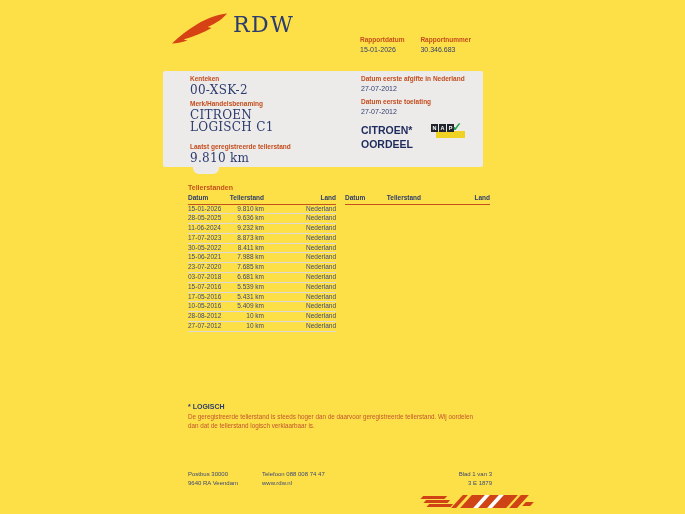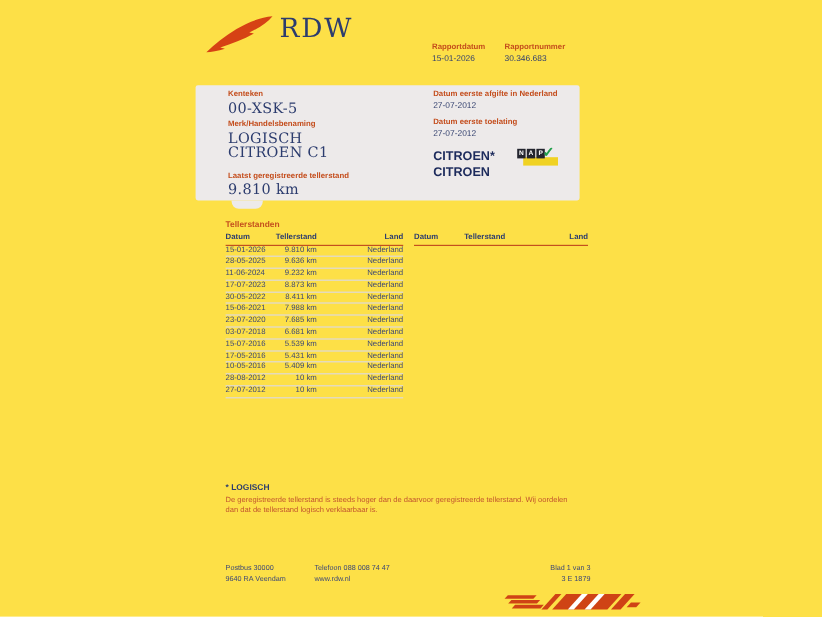--- a/index.html
+++ b/index.html
@@ -112,34 +112,34 @@
     </div>
     <div>
       <div class="meta-label">Rapportnummer</div>
       <div class="meta-value">30.346.683</div>
     </div>
   </div>
 
   <div class="summary-box">
     <div class="box-left">
       <div class="field-label">Kenteken</div>
-      <div class="field-value-lg">00-XSK-5</div>
+      <div class="field-value-lg">00-XSK-2</div>
       <div class="field-label mt3">Merk/Handelsbenaming</div>
-      <div class="field-value-lg merk-value">LOGISCH CITROEN C1</div>
+      <div class="field-value-lg merk-value">CITROEN LOGISCH C1</div>
       <div class="field-label mt9">Laatst geregistreerde tellerstand</div>
       <div class="field-value-lg">9.810 km</div>
     </div>
     <div class="box-right">
       <div class="field-label">Datum eerste afgifte in Nederland</div>
       <div class="field-value-sm">27-07-2012</div>
       <div class="field-label mt5">Datum eerste toelating</div>
       <div class="field-value-sm">27-07-2012</div>
       <div class="oordeel">
         <div>CITROEN*</div>
-        <div>CITROEN</div>
+        <div>OORDEEL</div>
       </div>
     </div>
     <div class="nap">
       <div class="nap-yellow"></div>
       <div class="nap-sq n1">N</div>
       <div class="nap-sq n2">A</div>
       <div class="nap-sq n3">P</div>
       <div class="nap-check">✓</div>
     </div>
   </div>

